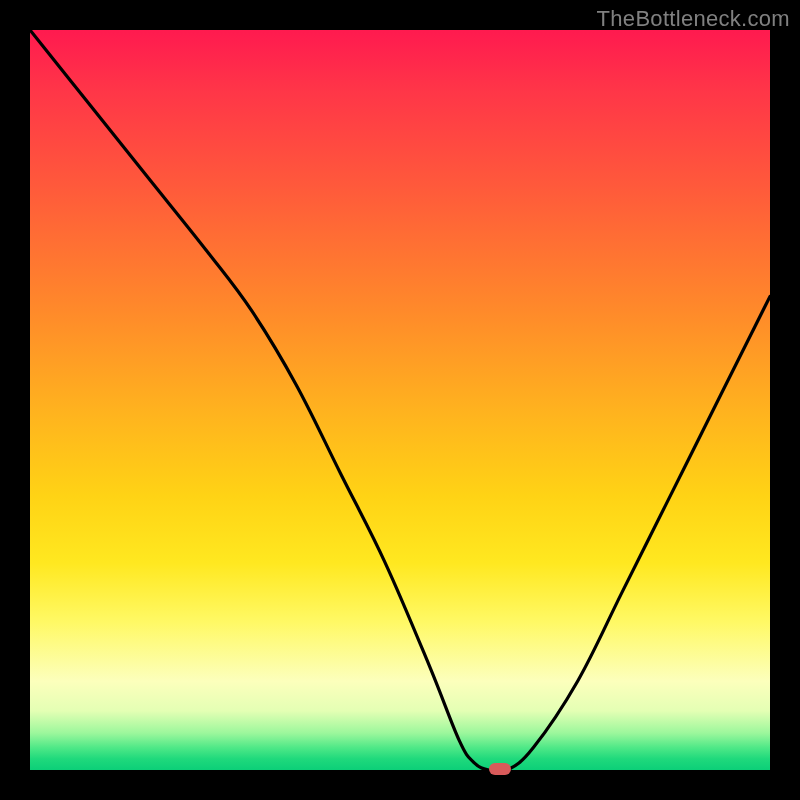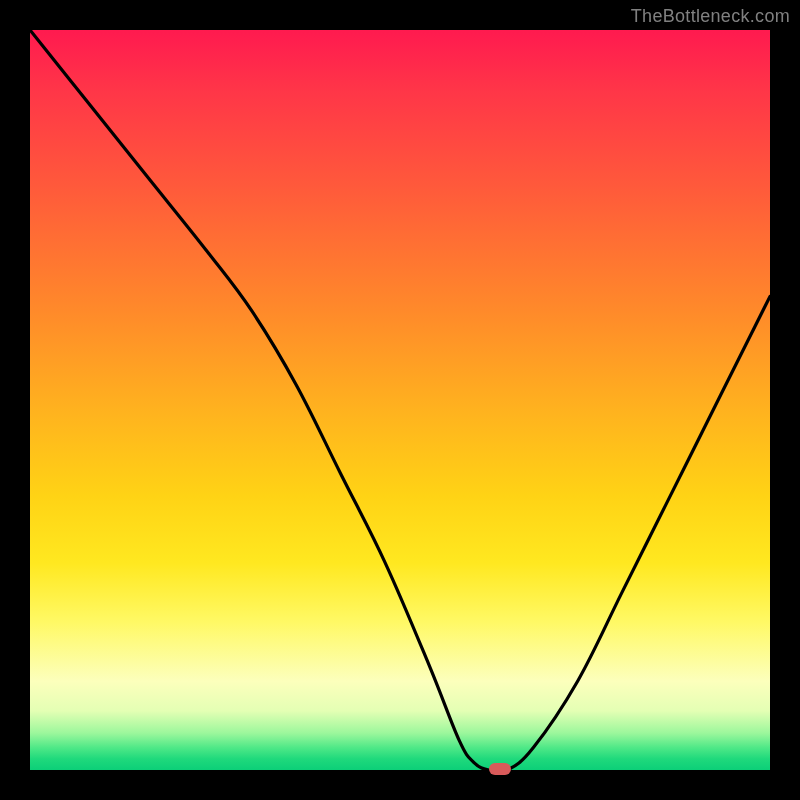--- a/index.html
+++ b/index.html
@@ -17,21 +17,21 @@
     top: 0;
     width: 800px;
     height: 800px;
     background: #000;
   }
   .watermark {
     position: absolute;
     top: 6px;
     right: 10px;
     color: #808080;
-    font-size: 18px;
+    font-size: 22px;
     letter-spacing: 0.3px;
     z-index: 10;
     user-select: none;
   }
   .plot-area {
     position: absolute;
     left: 30px;
     top: 30px;
     width: 740px;
     height: 740px;

